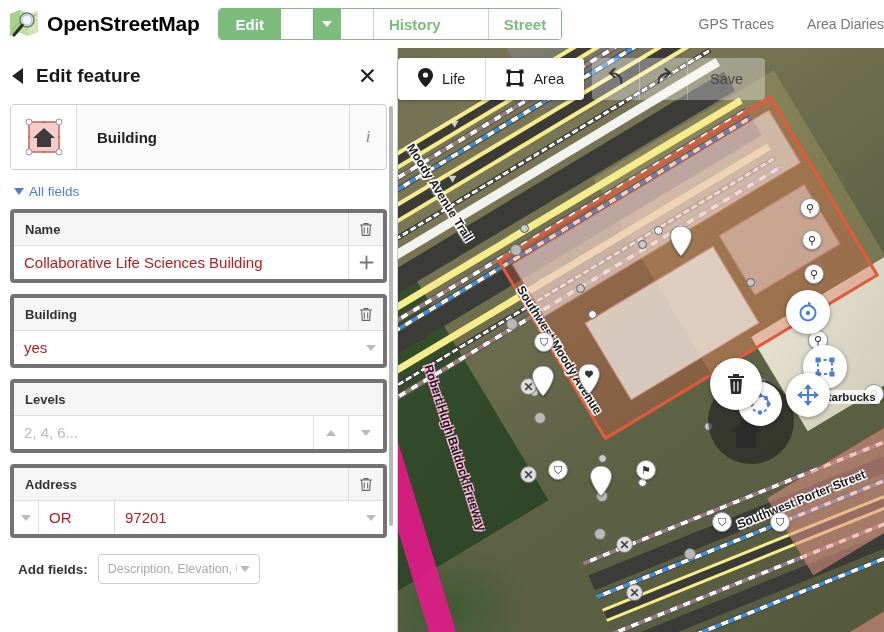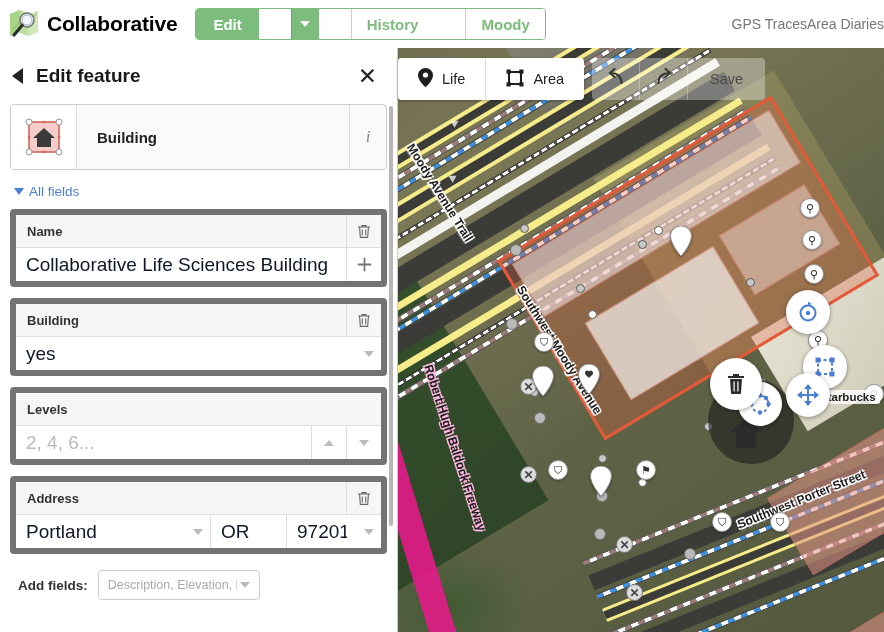--- a/index.html
+++ b/index.html
@@ -45,21 +45,21 @@
     width: 0; height: 0; border-left: 5px solid transparent;
     border-right: 5px solid transparent; border-top: 6px solid #fff;
     display: block;
   }
   .btn-white {
     background: #fff; color: #7cbc7c; font-size: 15px; font-weight: bold;
     display: flex; align-items: center; padding: 0 15px; height: 100%;
     border: none; border-left: 1px solid #bcdcbc; cursor: pointer;
     font-family: inherit;
   }
-  .topnav { margin-left: auto; display: flex; gap: 0; padding-right: 0px; }
+  .topnav { margin-left: auto; display: flex; gap: 33px; padding-right: 0px; }
   .topnav a {
     font-size: 14px; color: #777; text-decoration: none; white-space: nowrap;
   }
 
   
   .sidebar {
     position: absolute; left: 0; top: 48px; width: 398px; height: 584px;
     background: #fff; z-index: 50; overflow: hidden;
     border-right: 1px solid #ccc;
   }
@@ -106,41 +106,41 @@
     margin: 14px 0 10px 4px; cursor: pointer;
   }
   .allfields .tri {
     width: 0; height: 0; border-left: 5px solid transparent;
     border-right: 5px solid transparent; border-top: 7px solid #4a7fd4;
   }
   .allfields span { color: #4a7fd4; font-size: 13.5px; }
 
   
   .field {
-    border: 6px solid #737373; border-radius: 4px; margin-bottom: 11px;
+    border: 4px solid #737373; border-radius: 4px; margin-bottom: 11px;
     background: #fff; overflow: hidden;
   }
   .field-head {
     display: flex; align-items: stretch; height: 33px;
     background: #f6f6f6; border-bottom: 1px solid #ddd;
   }
   .field-head .flabel {
     flex: 1; display: flex; align-items: center; padding-left: 11px;
     font-size: 13px; font-weight: bold; color: #333;
   }
   .field-head .fbtn {
     width: 35px; border-left: 1px solid #ddd;
     display: flex; align-items: center; justify-content: center;
     cursor: pointer; background: #f6f6f6;
   }
   .field-row { display: flex; align-items: stretch; height: 33px; background: #fff; }
   .field-row + .field-row { border-top: 1px solid #ddd; }
   .inp {
     flex: 1; border: none; outline: none; height: 100%;
-    padding: 0 10px; font-size: 19px; color: #0f172a;
+    padding: 0 10px; font-size: 15px; color: #b91c1c;
     font-family: inherit; background: transparent; min-width: 0;
   }
   .inp::placeholder { color: #bbb; }
   .cell-div { border-left: 1px solid #ddd; }
   .addbtn {
     width: 35px; border-left: 1px solid #ddd;
     display: flex; align-items: center; justify-content: center;
     cursor: pointer; background: #fff;
   }
   .combo-arrow {
@@ -594,30 +594,30 @@
         <svg width="32" height="32" viewBox="0 0 32 32">
           <path d="M2 6 L12 2 L22 6 L30 3 L30 24 L20 28 L10 24 L2 28 Z" fill="#bcdf9e"></path>
           <path d="M2 6 L12 2 L12 24 L2 28 Z" fill="#a7d487"></path>
           <path d="M20 6 L30 3 L30 24 L20 28 Z" fill="#cfe8b8"></path>
           <path d="M4 22 L16 10 L20 14 L28 6" stroke="#8ec36a" stroke-width="1.2" fill="none"></path>
           <circle cx="19" cy="12" r="7" fill="#dff0fa" stroke="#777" stroke-width="1.6"></circle>
           <circle cx="19" cy="12" r="5" fill="#eef7fd" stroke="#aaa" stroke-width="0.8"></circle>
           <path d="M14.2 17.2 L6 27" stroke="#2e2e2e" stroke-width="3.2" stroke-linecap="round"></path>
         </svg>
       </span>
-      <span class="brand-name">Collaborative</span>
+      <span class="brand-name">OpenStreetMap</span>
     </div>
 
     <div class="editbar">
       <button class="btn-edit">Edit</button>
       <div class="btn-caret">
         <i></i>
       </div>
       <button class="btn-white">History</button>
-      <button class="btn-white">Moody</button>
+      <button class="btn-white">Street</button>
     </div>
 
     <nav class="topnav">
       <a href="#">GPS Traces</a>
       <a href="#">Area Diaries</a>
     </nav>
   </div>
 
   <aside class="sidebar">
     <div class="sb-header">
@@ -709,21 +709,20 @@
         <div class="field-head">
           <div class="flabel">Address</div>
           <div class="fbtn">
             <svg width="14" height="15" viewBox="0 0 14 15" fill="none" stroke="#666" stroke-width="1.1">
               <path d="M1 3h12M5 3V1.6h4V3M2.6 3l.7 10.4h7.4L11.4 3"></path>
               <path d="M5.3 5.6v6M8.7 5.6v6"></path>
             </svg>
           </div>
         </div>
         <div class="field-row">
-          <input class="inp" type="text" style="flex: 0 0 170px;" value="Portland">
           <div class="combo-arrow">
               <i></i>
             </div>
           <input class="inp cell-div" type="text" style="flex: 0 0 76px;" value="OR">
           <input class="inp cell-div" type="text" value="97201" style="">
           <div class="combo-arrow">
               <i></i>
             </div>
         </div>
       </div>

